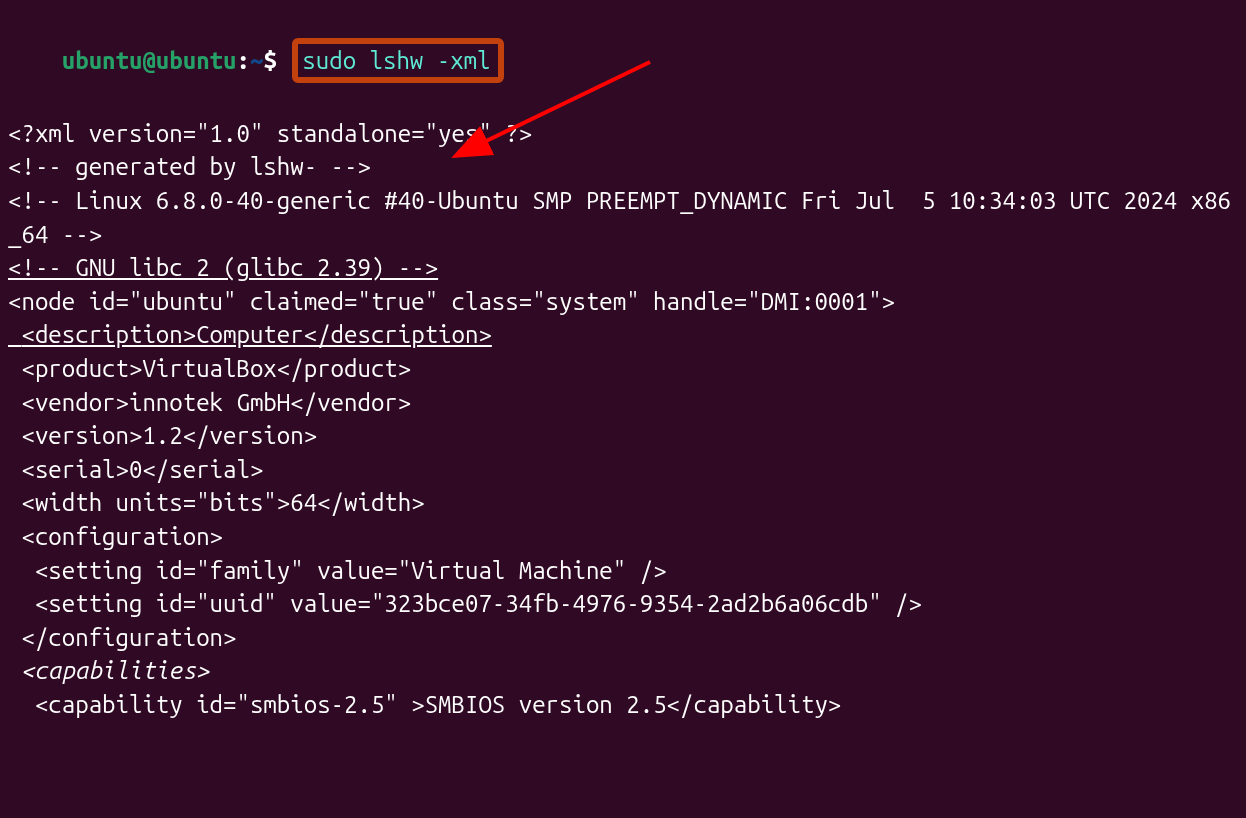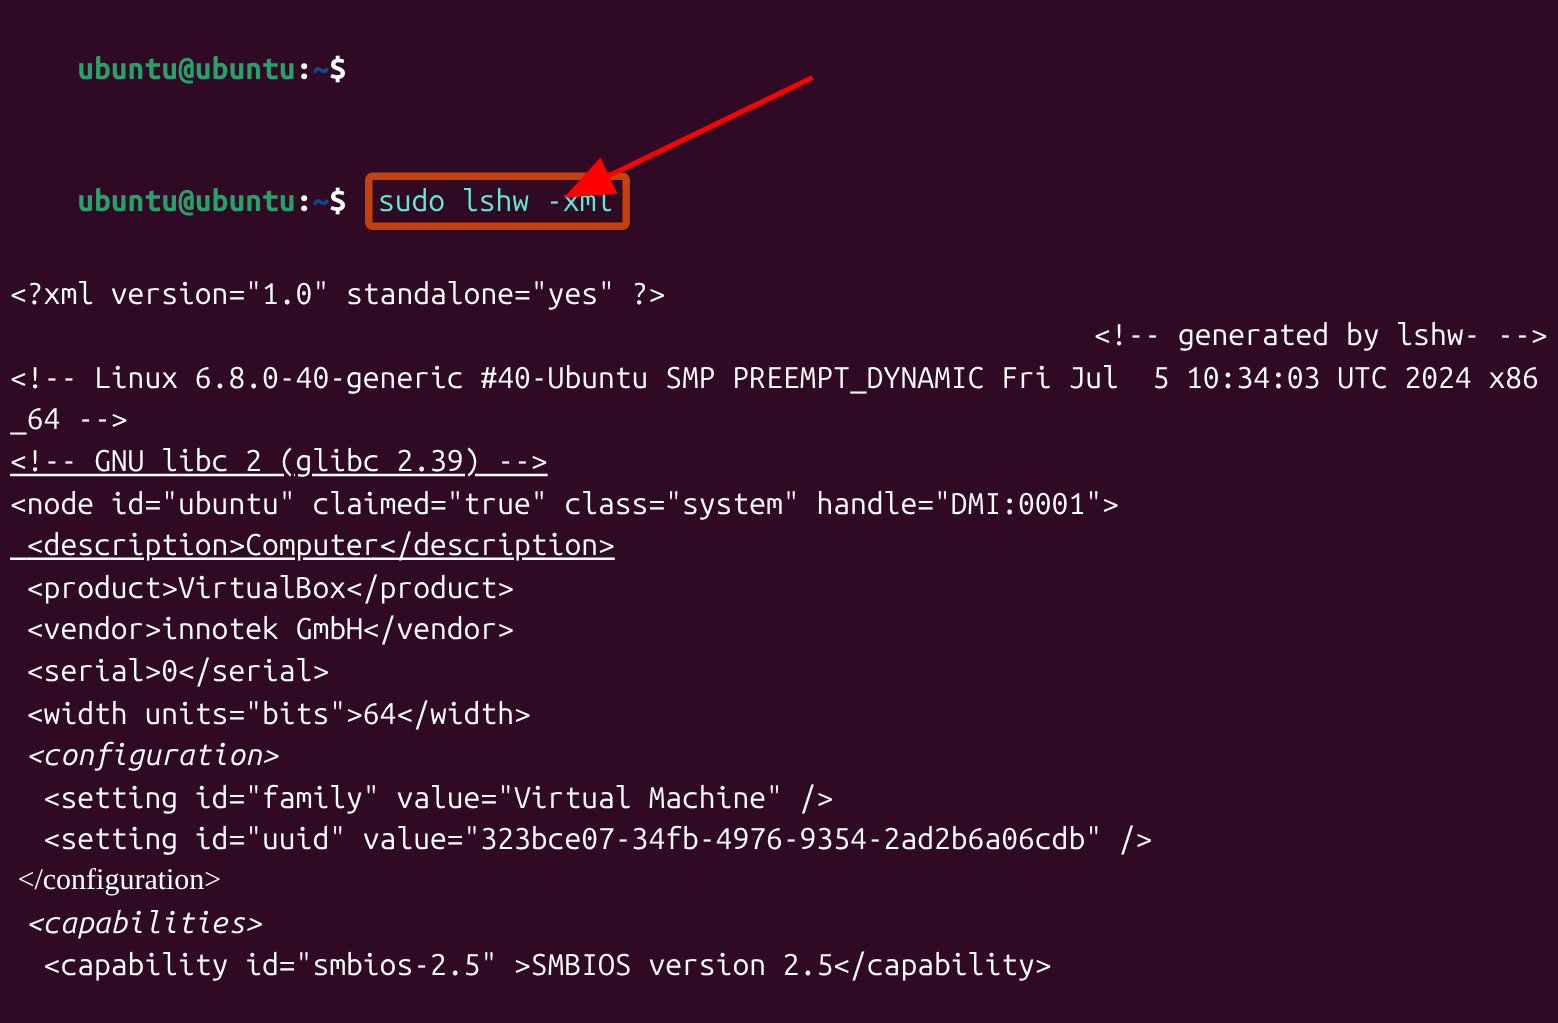--- a/index.html
+++ b/index.html
@@ -33,43 +33,41 @@
     top: 46px;
     left: 450px;
     pointer-events: none;
   }
 </style>
 </head>
 <body>
 
 <div>
 
-  <div class="line">
-    <span class="user">ubuntu</span><span class="user">@</span><span class="host">ubuntu</span><span class="colon">:</span><span class="path">~</span><span class="dollar">$</span>
-  </div>
 
   <div class="line">
     <span class="user">ubuntu</span><span class="user">@</span><span class="host">ubuntu</span><span class="colon">:</span><span class="path">~</span><span class="dollar">$</span> <span class="highlight-box">sudo lshw -xml</span>
   </div>
 
   <div id="output-container">
       <div class="line output" style="white-space: pre-wrap; word-break: break-all;">&lt;?xml version="1.0" standalone="yes" ?&gt;</div>
-      <div class="line output" style="white-space: pre-wrap; word-break: break-all; text-align: right;">&lt;!-- generated by lshw- --&gt;</div>
+      <div class="line output" style="white-space: pre-wrap; word-break: break-all;">&lt;!-- generated by lshw- --&gt;</div>
       <div class="line output" style="white-space: pre-wrap; word-break: break-all;">&lt;!-- Linux 6.8.0-40-generic #40-Ubuntu SMP PREEMPT_DYNAMIC Fri Jul  5 10:34:03 UTC 2024 x86_64 --&gt;</div>
       <div class="line output" style="white-space: pre-wrap; word-break: break-all; text-decoration: underline;">&lt;!-- GNU libc 2 (glibc 2.39) --&gt;</div>
       <div class="line output" style="white-space: pre-wrap; word-break: break-all;">&lt;node id="ubuntu" claimed="true" class="system" handle="DMI:0001"&gt;</div>
       <div class="line output" style="white-space: pre-wrap; word-break: break-all; text-decoration: underline;"> &lt;description&gt;Computer&lt;/description&gt;</div>
       <div class="line output" style="white-space: pre-wrap; word-break: break-all;"> &lt;product&gt;VirtualBox&lt;/product&gt;</div>
       <div class="line output" style="white-space: pre-wrap; word-break: break-all;"> &lt;vendor&gt;innotek GmbH&lt;/vendor&gt;</div>
+      <div class="line output" style="white-space: pre-wrap; word-break: break-all;"> &lt;version&gt;1.2&lt;/version&gt;</div>
       <div class="line output" style="white-space: pre-wrap; word-break: break-all;"> &lt;serial&gt;0&lt;/serial&gt;</div>
       <div class="line output" style="white-space: pre-wrap; word-break: break-all;"> &lt;width units="bits"&gt;64&lt;/width&gt;</div>
-      <div class="line output" style="white-space: pre-wrap; word-break: break-all; font-style: italic;"> &lt;configuration&gt;</div>
+      <div class="line output" style="white-space: pre-wrap; word-break: break-all;"> &lt;configuration&gt;</div>
       <div class="line output" style="white-space: pre-wrap; word-break: break-all;">  &lt;setting id="family" value="Virtual Machine" /&gt;</div>
       <div class="line output" style="white-space: pre-wrap; word-break: break-all;">  &lt;setting id="uuid" value="323bce07-34fb-4976-9354-2ad2b6a06cdb" /&gt;</div>
-      <div class="line output" style="white-space: pre-wrap; word-break: break-all; font-family: Liberation Serif, serif;"> &lt;/configuration&gt;</div>
+      <div class="line output" style="white-space: pre-wrap; word-break: break-all;"> &lt;/configuration&gt;</div>
       <div class="line output" style="white-space: pre-wrap; word-break: break-all; font-style: italic;"> &lt;capabilities&gt;</div>
       <div class="line output" style="white-space: pre-wrap; word-break: break-all;">  &lt;capability id="smbios-2.5" &gt;SMBIOS version 2.5&lt;/capability&gt;</div>
     </div>
 
 </div>
 
 <svg class="arrow" width="220" height="120">
   <defs>
     <marker id="arrowhead" markerWidth="10" markerHeight="8" refX="2" refY="4" orient="auto">
       <polygon points="0 0, 10 4, 0 8" fill="#ff0000"></polygon>

